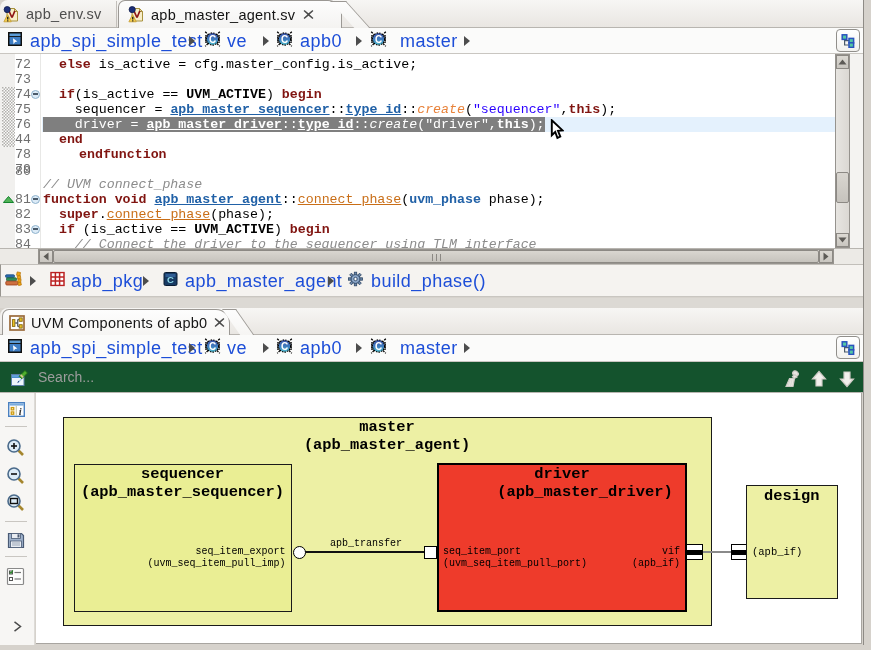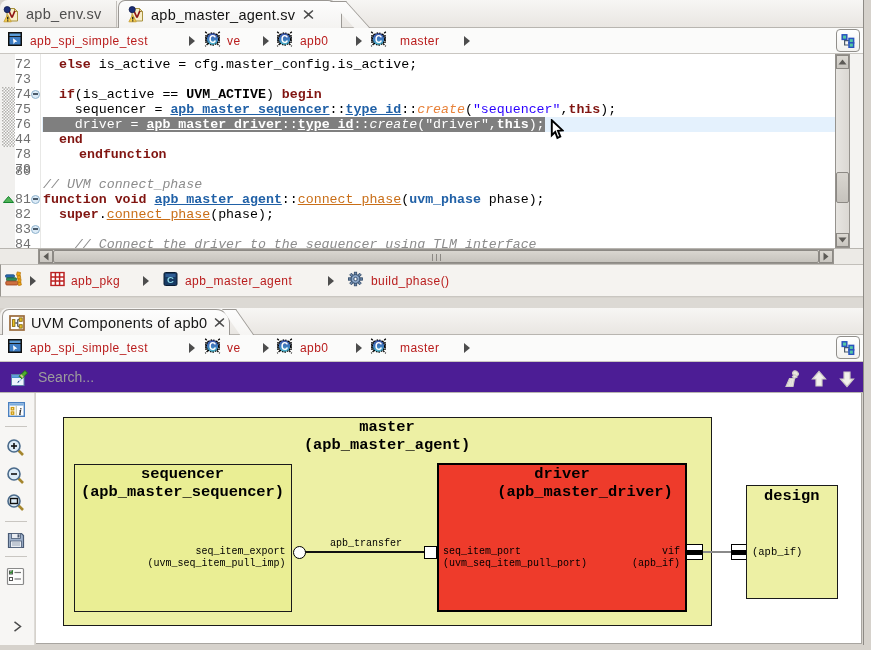--- a/index.html
+++ b/index.html
@@ -6,21 +6,21 @@
 html,body { width:871px; height:650px; overflow:hidden; }
 body { font-family:"Liberation Sans", sans-serif; background:#d6d2cc; position:relative; }
 #win { position:absolute; left:0; top:0; width:871px; height:650px; }
 .abs { position:absolute; }
 
 .tabbar { background:linear-gradient(#f7f6f4,#e9e6e2); border-bottom:1px solid #b8b5b0; }
 .tab { position:absolute; top:1px; height:26px; display:flex; align-items:center; font-size:14.5px; letter-spacing:0.25px; }
 .tab .lbl { margin-left:6px; }
 
 .crumb { background:#fbfbfa; border-bottom:1px solid #c9c6c1; }
-.citem { position:absolute; font-size:12px; letter-spacing:0.45px; color:#b91c1c; top:50%; transform:translateY(-50%); white-space:nowrap; }
+.citem { position:absolute; font-size:18px; letter-spacing:0.45px; color:#1d4ed8; top:50%; transform:translateY(-50%); white-space:nowrap; }
 .carrow { position:absolute; top:50%; transform:translateY(-50%); width:0; height:0; border-left:6px solid #4d4d4d; border-top:5px solid transparent; border-bottom:5px solid transparent; }
 .cicon { position:absolute; top:50%; transform:translateY(-50%); }
 .treebtn { position:absolute; width:24px; height:23px; background:linear-gradient(#ffffff,#f2f1ee); border:1px solid #918f8b; border-radius:4px; display:flex; align-items:center; justify-content:center; }
 
 #editor { background:#ffffff; overflow:hidden; }
 .codeline { position:absolute; left:43px; height:15px; line-height:15px; font-family:"Liberation Mono", monospace; font-size:13.28px; white-space:pre; color:#000; }
 .lnum { position:absolute; left:0; width:31px; text-align:right; height:15px; line-height:15px; font-family:"Liberation Mono", monospace; font-size:13.28px; color:#6f6f6f; }
 .kw { color:#801410; font-weight:bold; }
 .cls { color:#2161a7; font-weight:bold; text-decoration:underline; }
 .clsn { color:#2161a7; font-weight:bold; }
@@ -207,20 +207,21 @@
 <div class="codeline" style="top:93px;margin-left:36px;"><span class="kw">endfunction</span></div>
 <div class="lnum" style="top:108px;">79</div>
 <div class="codeline" style="top:108px;"></div>
 <div class="lnum" style="top:110px;">80</div>
 <div class="codeline" style="top:123px;"><span class="cm">// UVM connect_phase</span></div>
 <div class="lnum" style="top:138px;">81</div>
 <div class="codeline" style="top:138px;"><span class="kw">function</span> <span class="kw">void</span> <span class="cls">apb_master_agent</span>::<span class="fn">connect_phase</span>(<span class="clsn">uvm_phase</span> phase);</div>
 <div class="lnum" style="top:153px;">82</div>
 <div class="codeline" style="top:153px;">  <span class="kw">super</span>.<span class="fn">connect_phase</span>(phase);</div>
 <div class="lnum" style="top:168px;">83</div>
+<div class="codeline" style="top:168px;">  <span class="kw">if</span> (is_active == <span class="bb">UVM_ACTIVE</span>) <span class="kw">begin</span></div>
 <div class="lnum" style="top:183px;">84</div>
 <div class="codeline" style="top:183px;">    <span class="cm">// Connect the driver to the sequencer using TLM interface</span></div>
 <div class="fold" style="left:31px;top:35.5px;"></div>
 <div class="fold" style="left:31px;top:140.5px;"></div>
 <div class="fold" style="left:31px;top:170.5px;"></div>
 <svg class="abs" style="left:550px;top:65px;" width="14" height="21" viewBox="0 0 14 21">
 <path d="M1.8 1.2 L1.8 16.2 L5.2 13 L7.4 18.9 L10.3 17.6 L8 11.9 L12.6 11.4 Z" fill="#fff" stroke="#000" stroke-width="1.9" stroke-linejoin="miter"></path>
       </svg>
 </div>
 
@@ -408,21 +409,21 @@
 <span class="treebtn" style="left:836px;top:1px;">
         <svg width="14" height="14" viewBox="0 0 14 14">
 <path d="M3.6 5 L3.6 11.6 M3.6 6.6 L8 6.6 M3.6 11 L8 11" stroke="#4a5a6a" stroke-width="1.2" fill="none"></path>
 <rect x="1.2" y="0.8" width="4.6" height="4.6" fill="#53c6a4" stroke="#2a52be" stroke-width="1.5"></rect>
 <rect x="8" y="4.4" width="4.6" height="4.6" fill="#53c6a4" stroke="#2a52be" stroke-width="1.5"></rect>
 <rect x="8" y="8.8" width="4.6" height="4.6" fill="#53c6a4" stroke="#2a52be" stroke-width="1.5"></rect>
 </svg>
       </span>
 </div>
 
-<div class="abs" style="left:0;top:362px;width:864px;height:31px;background:#4c1d95;border-bottom:1px solid #b8b5b0;">
+<div class="abs" style="left:0;top:362px;width:864px;height:31px;background:#14532d;border-bottom:1px solid #b8b5b0;">
   <span class="abs" style="left:11px;top:8px;"><svg width="17" height="17" viewBox="0 0 17 17">
 <rect x="0.5" y="4.5" width="12.5" height="11" fill="#eef5fc" stroke="#5b7fa8" stroke-width="1"></rect>
 <rect x="1" y="5" width="11.5" height="3" fill="#4a90d0"></rect>
 <line x1="1" y1="6" x2="12.5" y2="6" stroke="#76b0e0" stroke-width="1"></line>
 <line x1="7" y1="12.5" x2="11" y2="8.5" stroke="#a8c8e8" stroke-width="1.2"></line>
 <g transform="rotate(45 11.5 5.5)">
 <rect x="9.7" y="0.2" width="3.6" height="8.2" fill="#4fae2e" stroke="#1e6e14" stroke-width="0.9"></rect>
 <rect x="9.7" y="5.6" width="3.6" height="1.6" fill="#d8c890"></rect>
 </g>
 <path d="M6.2 13.2 L8.2 11.8 L7.4 10.8 Z" fill="#1a3a7a"></path>

